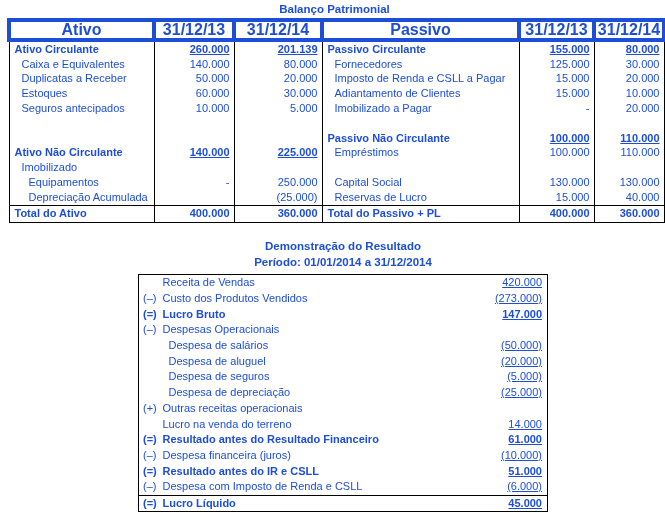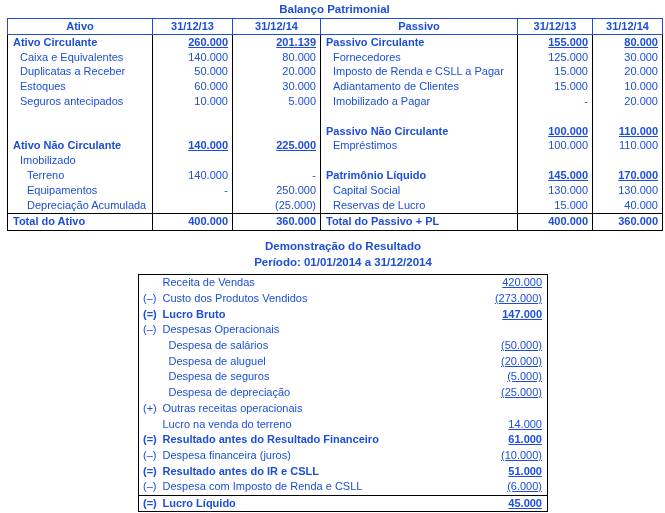--- a/index.html
+++ b/index.html
@@ -8,21 +8,21 @@
 
   .sheet-title{position:absolute;text-align:center;font-weight:bold;font-size:11.5px;}
   .bs-title{top:3px;left:7px;width:655px;}
   .dre-title{top:240px;left:138px;width:410px;}
   .dre-subtitle{top:256px;left:138px;width:410px;}
 
   table{border-collapse:collapse;table-layout:fixed;font-size:11px;}
 
   
   table.bs{position:absolute;top:18px;left:7px;width:655px;border:1.5px solid #000;}
-  .bs th{border:1px solid #1d4ed8;height:15px;padding:0;font-size:11px;font-weight:bold;text-align:center;line-height:1;}
+  .bs th{border:4px solid #1d4ed8;height:15px;padding:0;font-size:16px;font-weight:bold;text-align:center;line-height:1;}
   .bs td{border-left:1px solid #000;border-right:1px solid #000;height:14.8px;
          padding:0 4px 0 5px;line-height:1;vertical-align:middle;white-space:nowrap;overflow:hidden;}
   .bs td.val{text-align:right;}
   .bs td.label.item1{padding-left:12px;}
   .bs td.label.item2{padding-left:19px;}
   .bs td.section{font-weight:bold;}
   .bs td.val.section{text-decoration:underline;}
   .bs tr.total td{border-top:1px solid #000;font-weight:bold;height:16px;}
 
   
@@ -128,28 +128,20 @@
         </tr>
         <tr>
           <td class="label item1">Imobilizado</td>
           <td class="val item1"></td>
           <td class="val item1"></td>
           <td class="label blank"></td>
           <td class="val blank"></td>
           <td class="val blank"></td>
         </tr>
         <tr>
-          <td class="label item2">Terreno</td>
-          <td class="val item2">140.000</td>
-          <td class="val item2">-</td>
-          <td class="label section">Patrimônio Líquido</td>
-          <td class="val section">145.000</td>
-          <td class="val section">170.000</td>
-        </tr>
-        <tr>
           <td class="label item2">Equipamentos</td>
           <td class="val item2">-</td>
           <td class="val item2">250.000</td>
           <td class="label item1">Capital Social</td>
           <td class="val item1">130.000</td>
           <td class="val item1">130.000</td>
         </tr>
         <tr>
           <td class="label item2">Depreciação Acumulada</td>
           <td class="val item2"></td>

